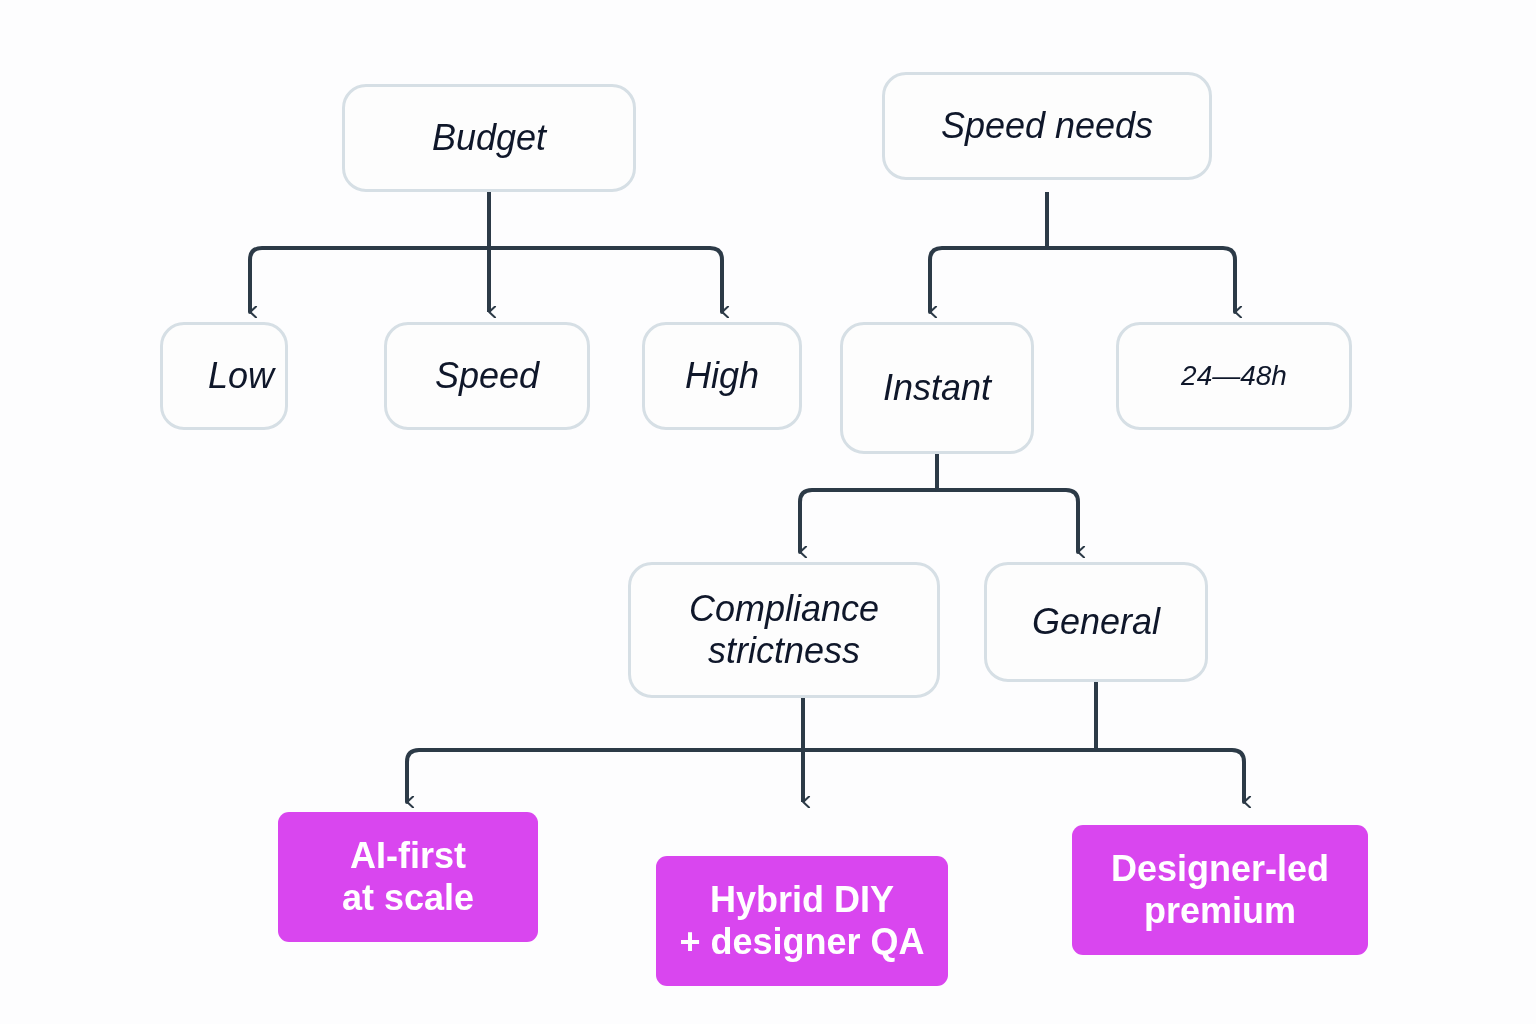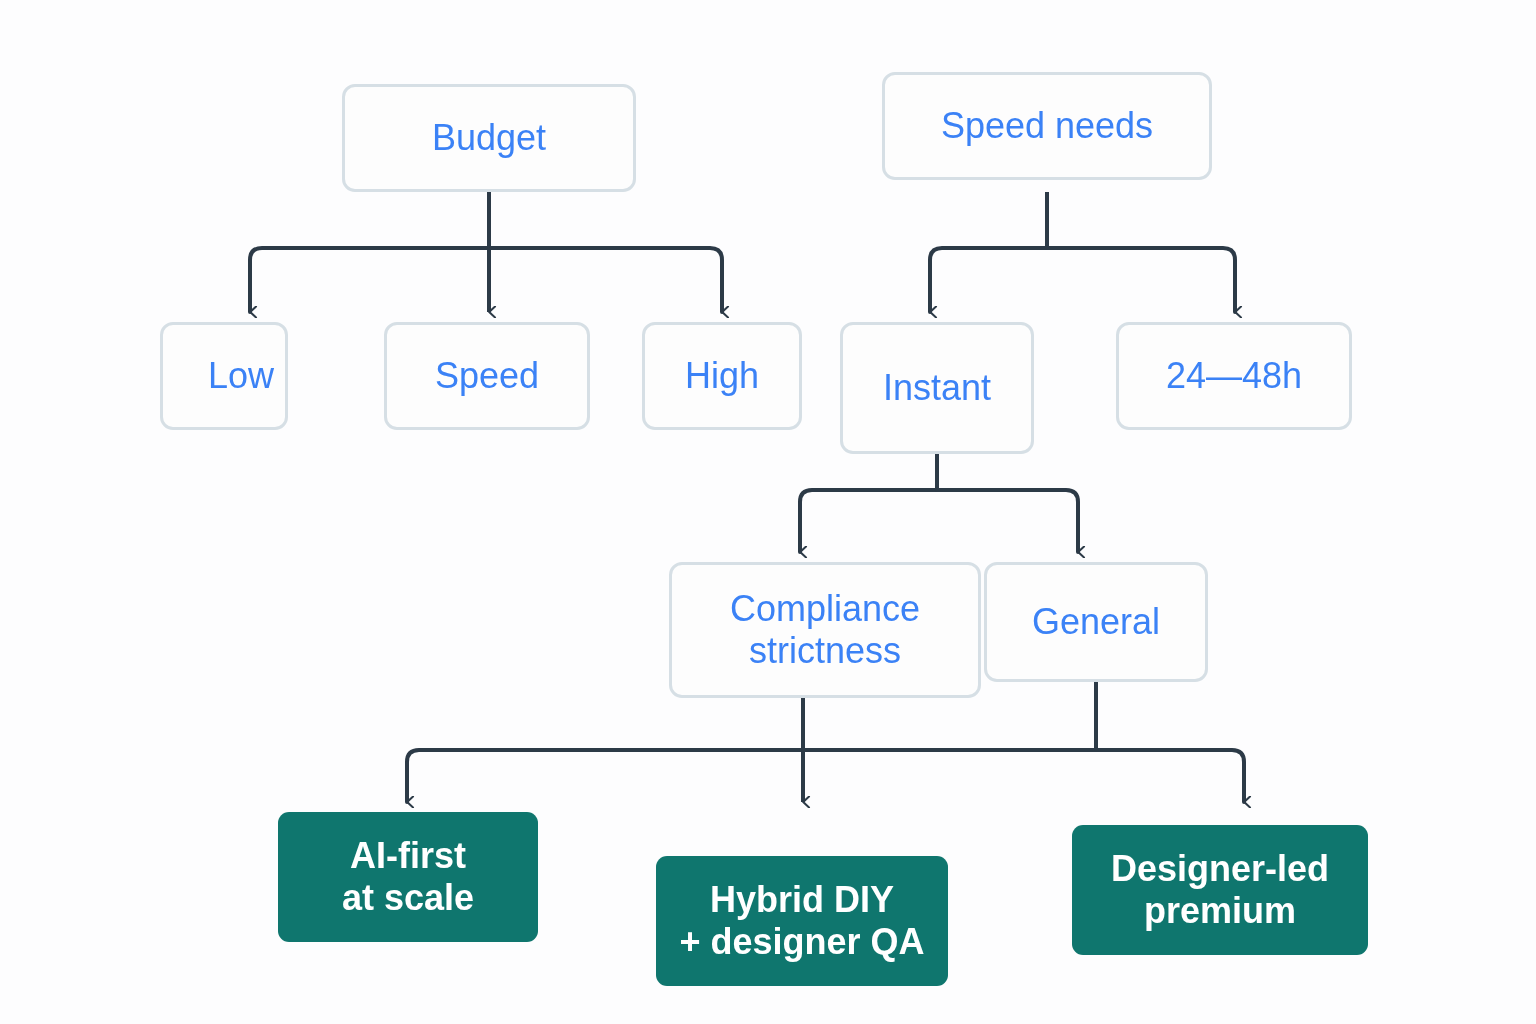--- a/index.html
+++ b/index.html
@@ -29,26 +29,27 @@
     display: flex;
     align-items: center;
     justify-content: center;
     text-align: center;
     line-height: 1.18;
     white-space: pre-line;
   }
   .node.plain {
     background: #fdfdfd;
     border: 3px solid #d6dfe5;
-    border-radius: 13px;
-    color: #3b82f6;
+    border-radius: 24px;
+    color: #0f172a;
     font-weight: 400;
+    font-style: italic;
   }
   .node.outcome {
-    background: #0f766e;
+    background: #d946ef;
     border: none;
     border-radius: 11px;
     color: #ffffff;
     font-weight: 700;
   }
   .n-label {
     display: block;
     white-space: pre-line;
   }
 </style>
@@ -107,25 +108,25 @@
   </div>
 
   <div class="node plain" style="left:642px; top:322px; width:160px; height:108px; font-size:36px;">
     <span class="n-label">High</span>
   </div>
 
   <div class="node plain" style="left:840px; top:322px; width:194px; height:132px; font-size:36px;">
     <span class="n-label">Instant</span>
   </div>
 
-  <div class="node plain" style="left:1116px; top:322px; width:236px; height:108px; font-size:36px;">
+  <div class="node plain" style="left:1116px; top:322px; width:236px; height:108px; font-size:28px;">
     <span class="n-label">24—48h</span>
   </div>
 
-  <div class="node plain" style="left:628px; top:562px; width:312px; height:136px; font-size:36px;margin-left:41px;">
+  <div class="node plain" style="left:628px; top:562px; width:312px; height:136px; font-size:36px;">
     <span class="n-label">Compliance
 strictness</span>
   </div>
 
   <div class="node plain" style="left:984px; top:562px; width:224px; height:120px; font-size:36px;">
     <span class="n-label">General</span>
   </div>
 
   <div class="node outcome" style="left:278px; top:812px; width:260px; height:130px; font-size:36px;">
     <span class="n-label">AI-first

